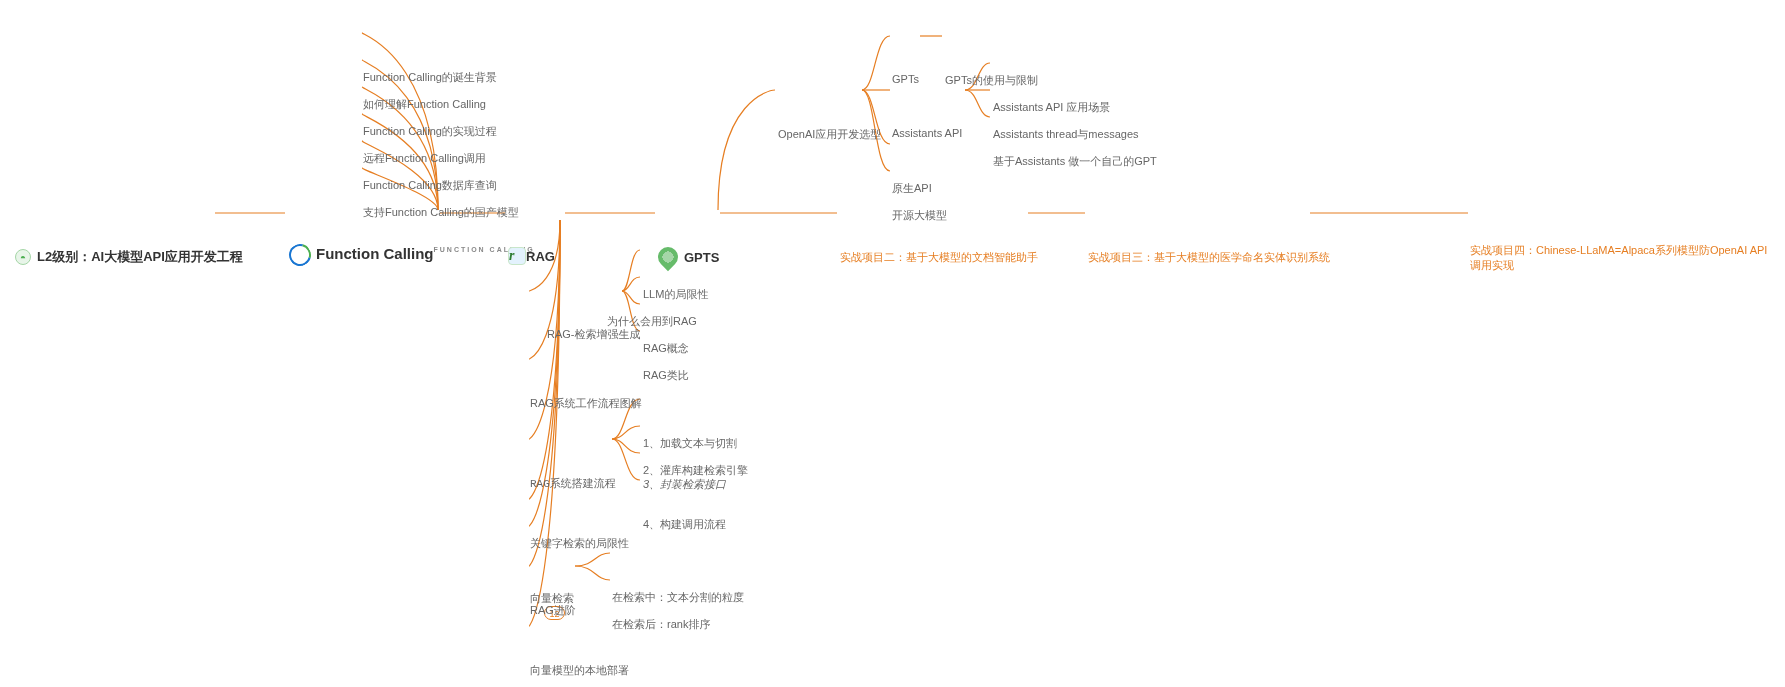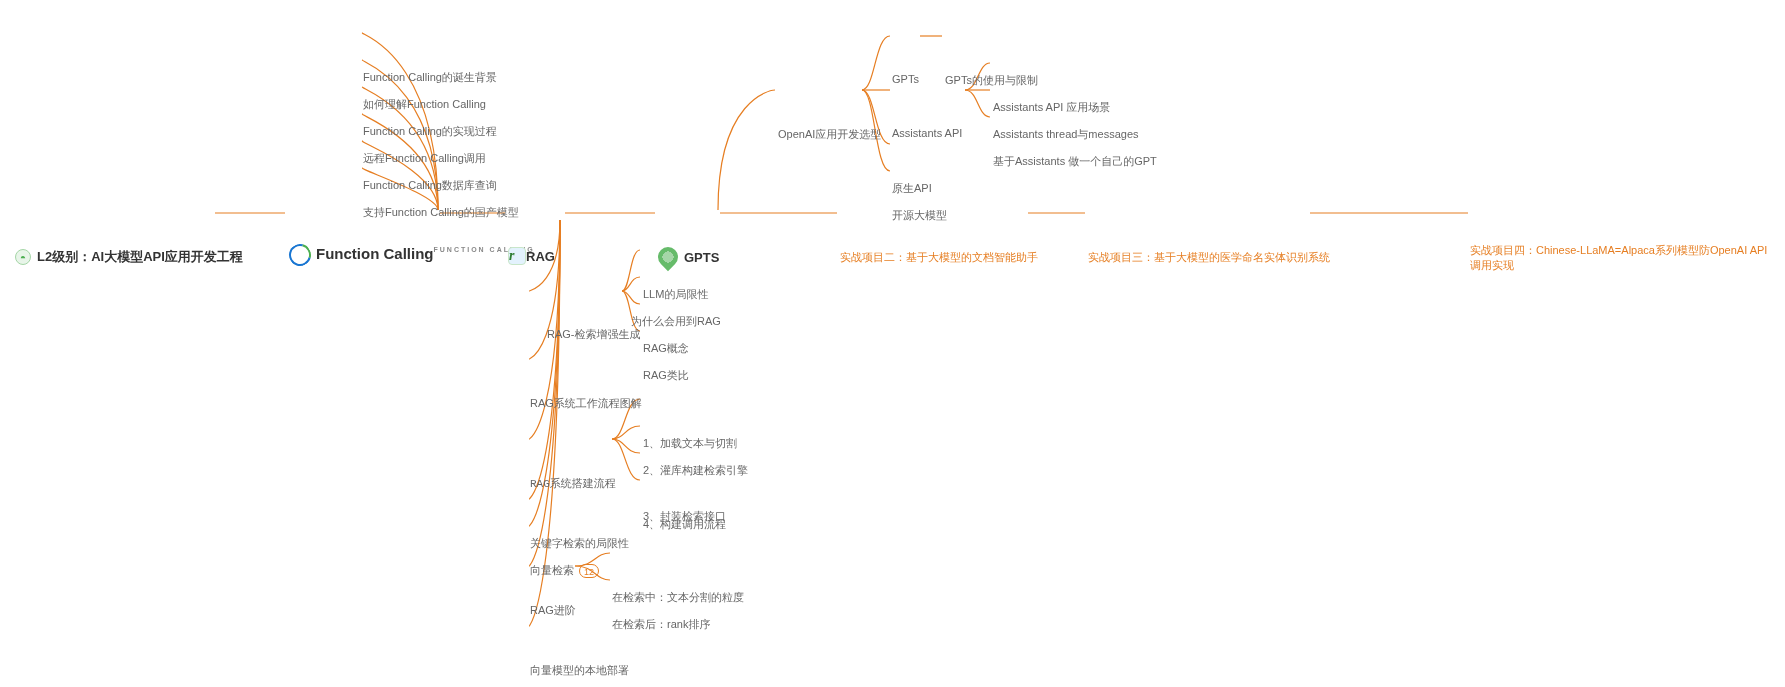--- a/index.html
+++ b/index.html
@@ -161,21 +161,21 @@
   <span class="icon-r">r</span>
   <span>RAG</span>
 </div>
 
 <div class="node leaf" style="left:530px; top:284px;padding-left:17px;">
     <span>RAG-检索增强生成</span>
   </div>
 <div class="node leaf" style="left:643px; top:244px;">
     <span>LLM的局限性</span>
   </div>
-<div class="node leaf" style="left:631px; top:271px;">
+<div class="node leaf" style="left:607px; top:271px;">
     <span>为什么会用到RAG</span>
   </div>
 <div class="node leaf" style="left:643px; top:298px;">
     <span>RAG概念</span>
   </div>
 <div class="node leaf" style="left:643px; top:325px;">
     <span>RAG类比</span>
   </div>
 
 <div class="node leaf" style="left:530px; top:353px;">
@@ -184,32 +184,32 @@
 
 <div class="node leaf" style="left:530px; top:433px;font-family:Liberation Mono, monospace;">
     <span>RAG系统搭建流程</span>
   </div>
 <div class="node leaf" style="left:643px; top:393px;">
     <span>1、加载文本与切割</span>
   </div>
 <div class="node leaf" style="left:643px; top:420px;">
     <span>2、灌库构建检索引擎</span>
   </div>
-<div class="node leaf" style="left:643px; top:466px;">
+<div class="node leaf" style="left:643px; top:434px;font-style:italic;">
     <span>3、封装检索接口</span>
   </div>
 <div class="node leaf" style="left:643px; top:474px;">
     <span>4、构建调用流程</span>
   </div>
 
 <div class="node leaf" style="left:530px; top:493px;">
     <span>关键字检索的局限性</span>
   </div>
 
-<div class="node leaf" style="left:530px; top:520px;">
+<div class="node leaf" style="left:530px; top:548px;flex-direction:column;">
   <span>向量检索</span>
   <span class="badge">12</span>
 </div>
 
 <div class="node leaf" style="left:530px; top:560px;">
     <span>RAG进阶</span>
   </div>
 <div class="node leaf" style="left:612px; top:547px;">
     <span>在检索中：文本分割的粒度</span>
   </div>

